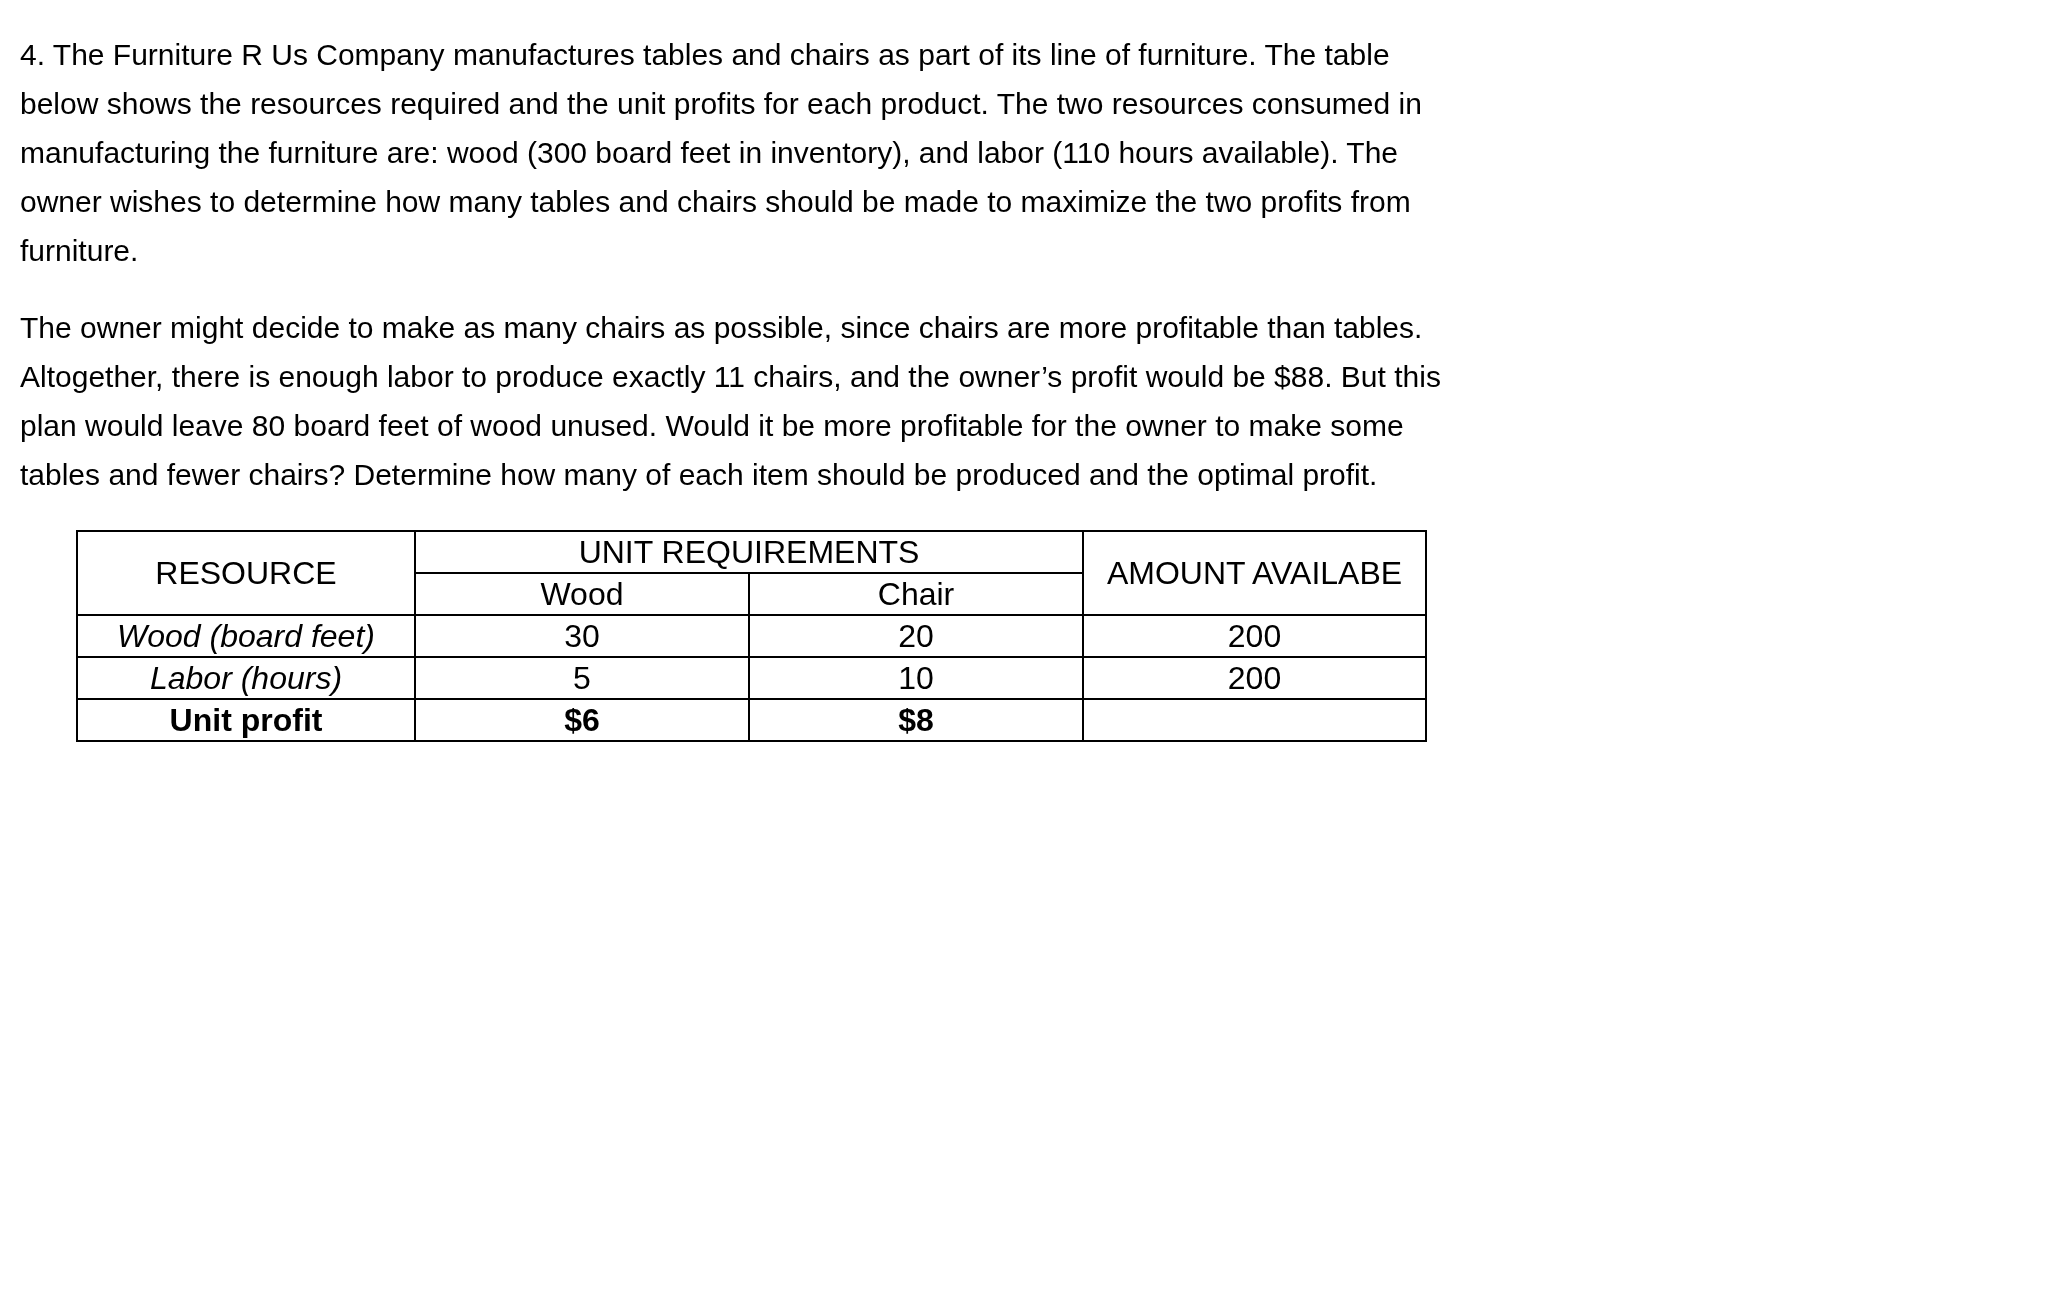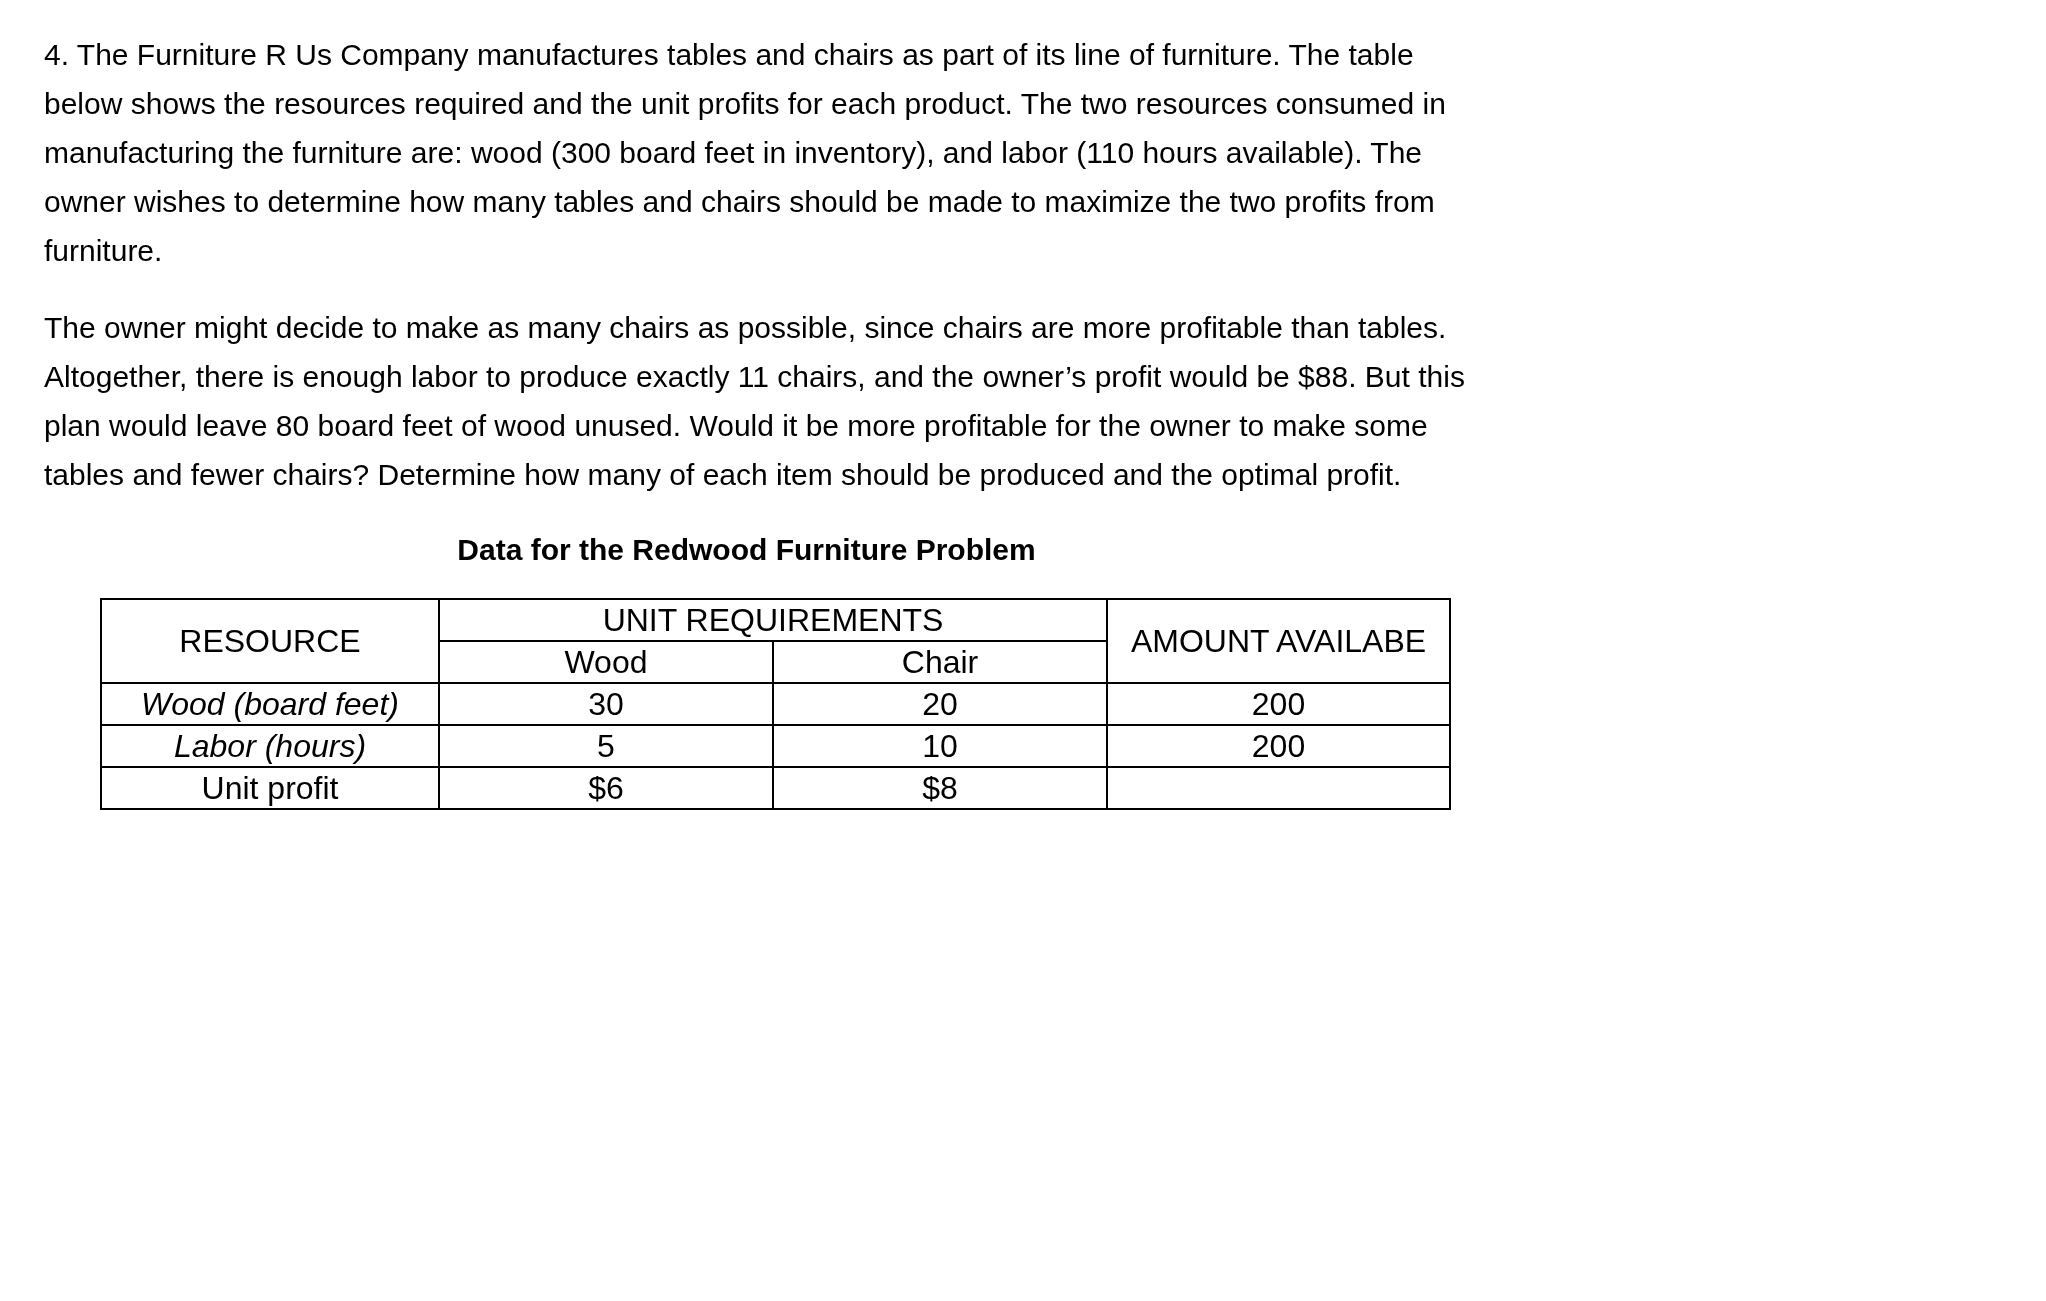--- a/index.html
+++ b/index.html
@@ -9,21 +9,21 @@
   }
   body {
     width: 2046px;
     height: 1301px;
     font-family: "Liberation Sans", sans-serif;
     color: #000000;
     overflow: hidden;
   }
   .page {
     box-sizing: border-box;
-    padding: 30px 0 0 44px;
+    padding: 30px 0 0 20px;
   }
   .para {
     width: 1430px;
     font-size: 30px;
     line-height: 49px;
     margin: 0 0 28px 0;
   }
   .table-title {
     width: 1405px;
     font-size: 30px;
@@ -48,36 +48,35 @@
   }
   td.span-cell {
     vertical-align: bottom;
     padding-bottom: 7px;
   }
   td.row-label {
     text-align: left;
     padding-left: 18px;
   }
   .italic { font-style: italic; }
-  .bold   { font-weight: normal; }
+  .bold   { font-weight: bold; }
   col.c-resource { width: 338px; }
   col.c-table    { width: 334px; }
   col.c-chair    { width: 334px; }
   col.c-amount   { width: 343px; }
 </style>
 </head>
 <body>
 
 <div class="page">
 
   <p class="para">4. The Furniture R Us Company manufactures tables and chairs as part of its line of furniture. The table below shows the resources required and the unit profits for each product. The two resources consumed in manufacturing the furniture are: wood (300 board feet in inventory), and labor (110 hours available). The owner wishes to determine how many tables and chairs should be made to maximize the two profits from furniture.</p>
 
   <p class="para">The owner might decide to make as many chairs as possible, since chairs are more profitable than tables. Altogether, there is enough labor to produce exactly 11 chairs, and the owner’s profit would be $88. But this plan would leave 80 board feet of wood unused. Would it be more profitable for the owner to make some tables and fewer chairs? Determine how many of each item should be produced and the optimal profit.</p>
 
-  <div class="table-title">Data for the Redwood Furniture Problem</div>
 
   <table class="data-table">
     <colgroup>
       <col class="c-resource">
       <col class="c-table">
       <col class="c-chair">
       <col class="c-amount">
     </colgroup>
     <tbody>
       <tr>

